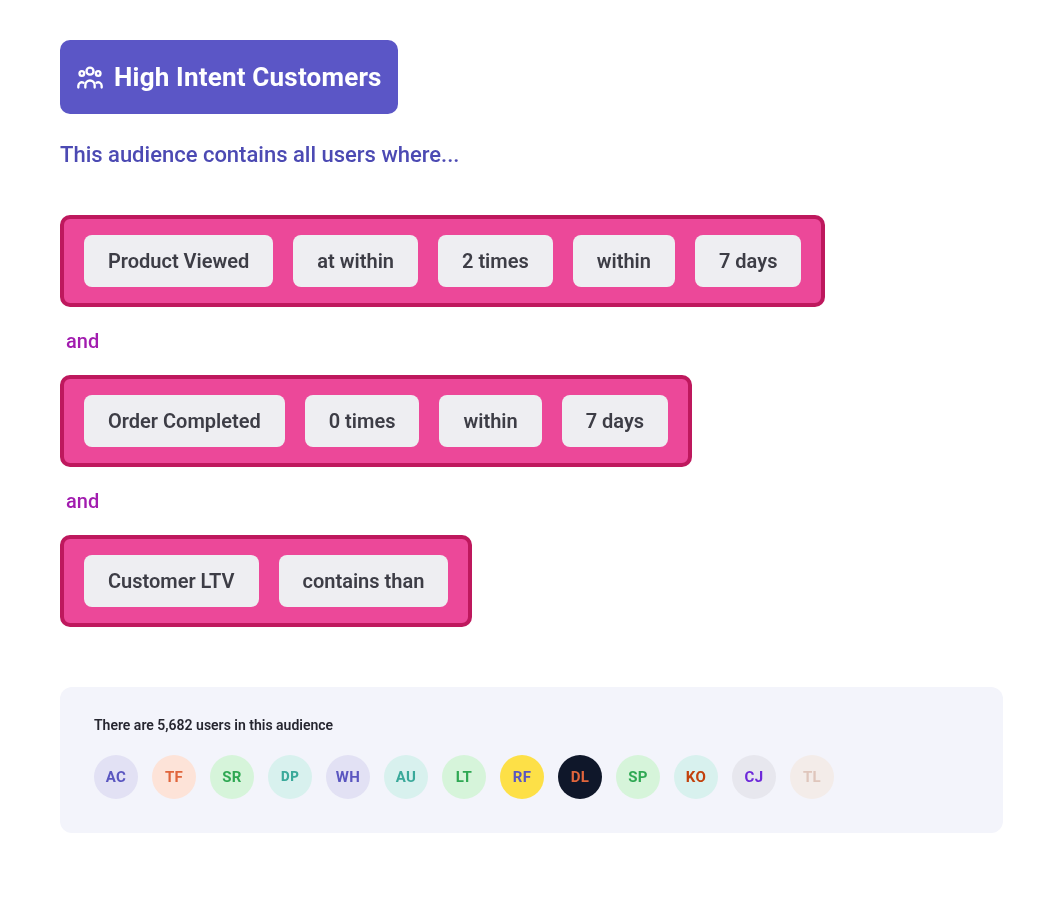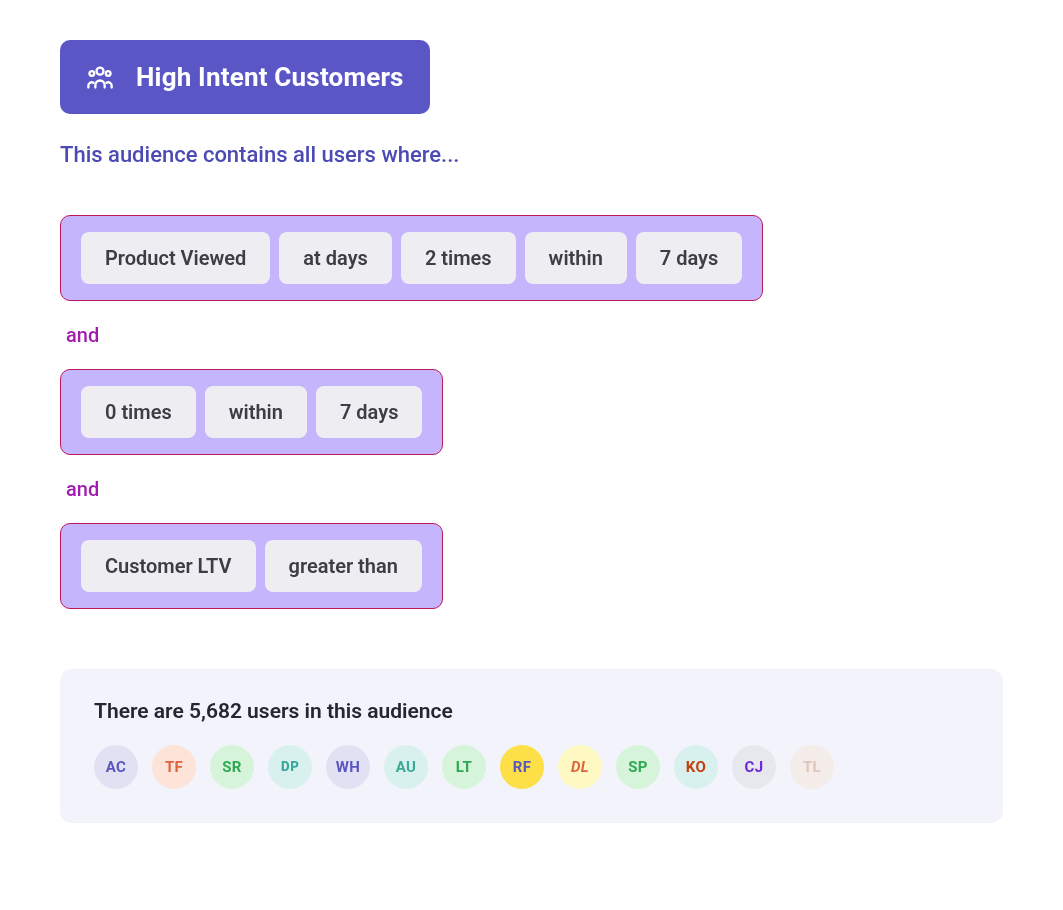--- a/index.html
+++ b/index.html
@@ -13,48 +13,48 @@
     color: #1a1a1a;
   }
   .page {
     padding: 40px 60px 40px 60px;
   }
 
   
   .audience-badge {
     display: inline-flex;
     align-items: center;
-    gap: 22px;
+    gap: 10px;
     background: #5b56c6;
     color: #ffffff;
-    padding: 22px 26px;
+    padding: 22px 16px;
     border-radius: 10px;
     font-size: 26px;
     font-weight: 700;
     letter-spacing: .2px;
   }
   .audience-badge svg { display:block; }
 
   .subhead {
     margin-top: 28px;
     font-size: 22px;
     font-weight: 500;
     color: #4c4ab3;
   }
 
   
   .rules { margin-top: 48px; }
   .rule-row {
     display: inline-flex;
     align-items: center;
-    gap: 9px;
+    gap: 20px;
     padding: 16px 20px;
-    border: 1px solid #be185d;
+    border: 4px solid #be185d;
     border-radius: 10px;
-    background: #c4b5fd;
+    background: #ec4899;
   }
   .chip {
     background: #eeeef2;
     color: #3d3d46;
     padding: 14px 24px;
     border-radius: 8px;
     font-size: 20px;
     font-weight: 600;
     white-space: nowrap;
   }
@@ -68,21 +68,21 @@
   
   .summary {
     margin-top: 60px;
     background: #f3f4fb;
     border-radius: 12px;
     padding: 30px 34px 34px 34px;
     width: 100%;
     max-width: 960px;
   }
   .summary-line {
-    font-size: 21px;
+    font-size: 14px;
     font-weight: 600;
     color: #262630;
   }
   .avatar-row {
     margin-top: 22px;
     display: flex;
     gap: 14px;
     align-items: flex-end;
   }
   .avatar {
@@ -117,58 +117,59 @@
     <span>High Intent Customers</span>
   </div>
 
   <div class="subhead">This audience contains all users where...</div>
 
   <div class="rules">
 
     <div>
       <div class="rule-row">
         <span class="chip">Product Viewed</span>
-        <span class="chip">at days</span>
+        <span class="chip">at within</span>
         <span class="chip">2 times</span>
         <span class="chip">within</span>
         <span class="chip">7 days</span>
       </div>
     </div>
     <div class="joiner">and</div>
 
     <div>
       <div class="rule-row">
+        <span class="chip">Order Completed</span>
         <span class="chip">0 times</span>
         <span class="chip">within</span>
         <span class="chip">7 days</span>
       </div>
     </div>
     <div class="joiner">and</div>
 
     <div>
       <div class="rule-row">
         <span class="chip">Customer LTV</span>
-        <span class="chip">greater than</span>
+        <span class="chip">contains than</span>
       </div>
     </div>
 
   </div>
 
   <div class="summary">
     <div class="summary-line">There are 5,682 users in this audience</div>
     <div class="avatar-row" id="avatar-row">
         <div class="avatar" style="background: rgb(226, 225, 244); color: rgb(90, 86, 192);">AC</div>
         <div class="avatar" style="background: rgb(253, 227, 216); color: rgb(224, 101, 60);">TF</div>
         <div class="avatar" style="background: rgb(214, 244, 218); color: rgb(47, 168, 83);">SR</div>
         <div class="avatar" style="background: rgb(216, 241, 238); color: rgb(58, 169, 154); font-family: Liberation Mono, monospace;">DP</div>
         <div class="avatar" style="background: rgb(226, 225, 244); color: rgb(90, 86, 192);">WH</div>
         <div class="avatar" style="background: rgb(216, 241, 238); color: rgb(58, 169, 154);">AU</div>
         <div class="avatar" style="background: rgb(214, 244, 218); color: rgb(47, 168, 83);">LT</div>
         <div class="avatar" style="background: #fde047; color: rgb(90, 86, 192);">RF</div>
-        <div class="avatar" style="background: #fef9c3; color: rgb(224, 101, 60); font-style: italic;">DL</div>
+        <div class="avatar" style="background: #0f172a; color: rgb(224, 101, 60);">DL</div>
         <div class="avatar" style="background: rgb(214, 244, 218); color: rgb(47, 168, 83);">SP</div>
         <div class="avatar" style="background: rgb(216, 241, 238); color: #c2410c;">KO</div>
         <div class="avatar" style="background: rgb(231, 231, 238); color: #6d28d9;">CJ</div>
         <div class="avatar" style="background: rgb(243, 236, 233); color: rgb(223, 198, 188);">TL</div>
       </div>
   </div>
 
 </div>
 
 </body></html>

